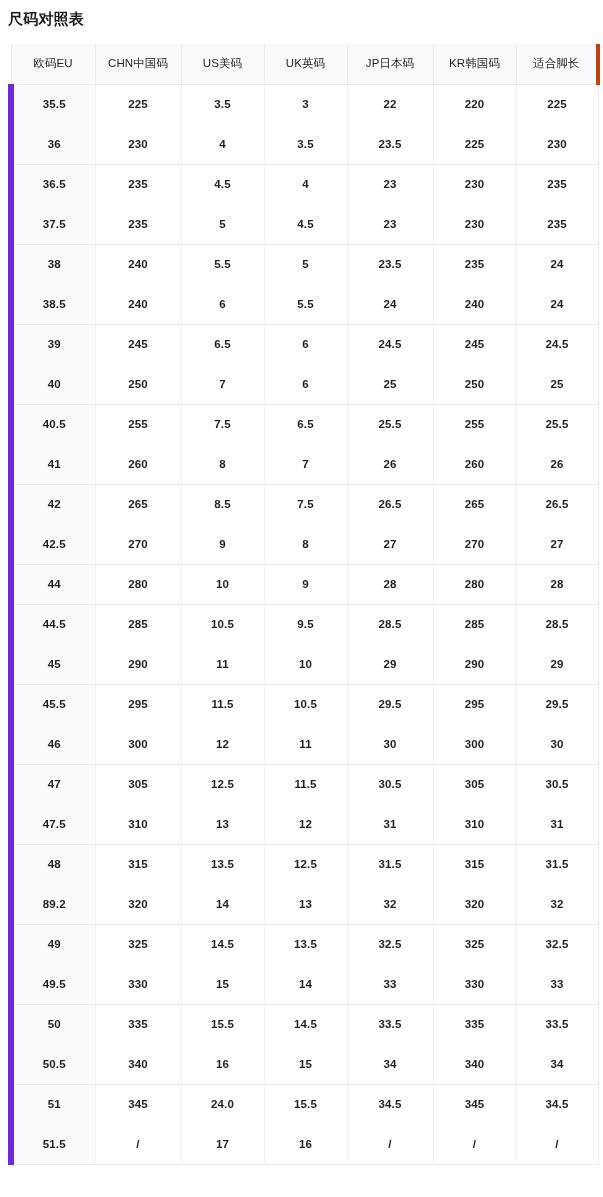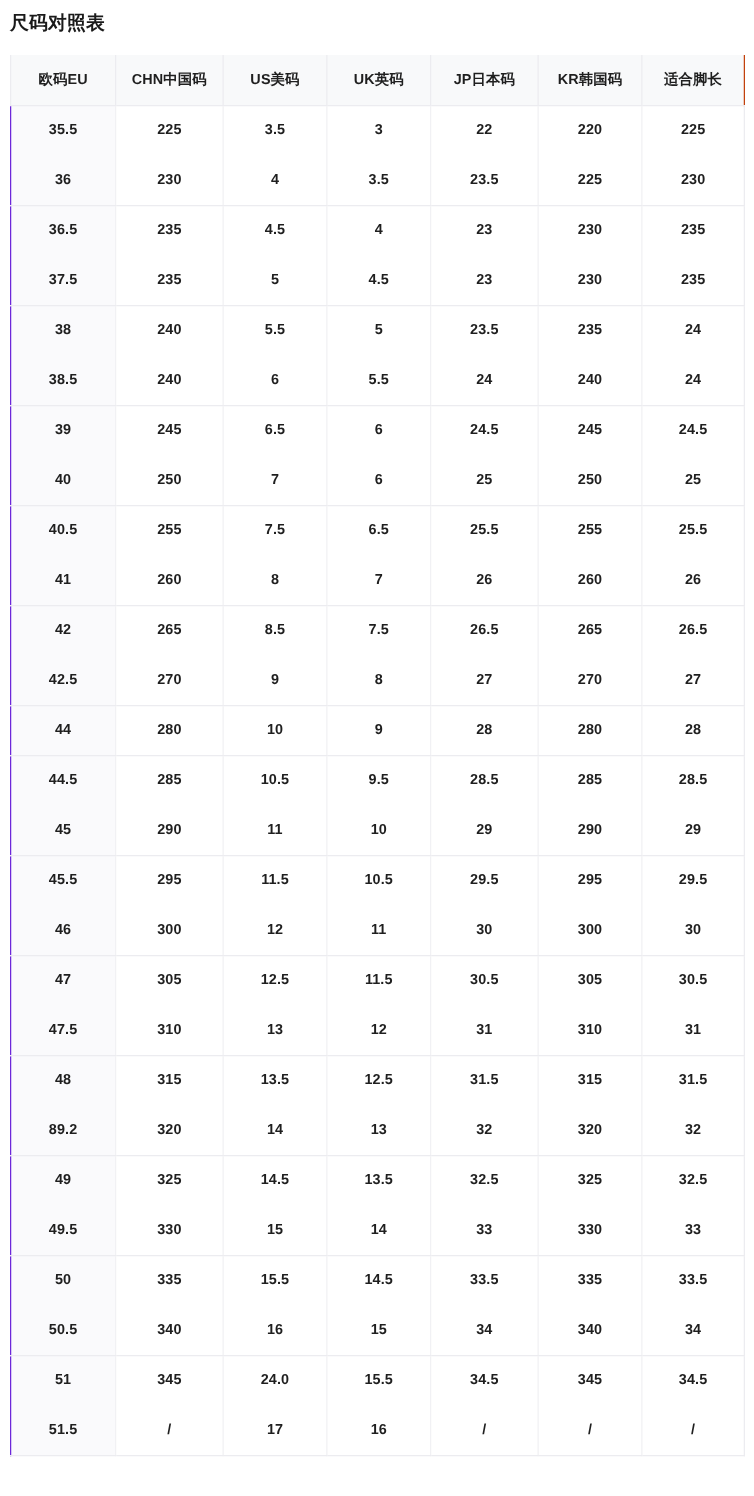--- a/index.html
+++ b/index.html
@@ -42,49 +42,49 @@
   table.size-table col.c2 { width: 83px; }
   table.size-table col.c3 { width: 83px; }
   table.size-table col.c4 { width: 86px; }
   table.size-table col.c5 { width: 83px; }
   table.size-table col.c6 { width: 82px; }
 
   table.size-table thead th {
     height: 40px;
     background: #f8f9fa;
     font-size: 11.5px;
-    font-weight: 700;
+    font-weight: 400;
     color: #1f1f1f;
     text-align: center;
     vertical-align: middle;
     border-right: 1px solid #ececf0;
     border-bottom: 1px solid #ececf0;
     letter-spacing: 0.1px;
   }
   table.size-table thead th:first-child {
     border-left: 1px solid #ececf0;
   }
   table.size-table thead th:last-child {
-    border-right: 1px solid #c2410c;
+    border-right: 4px solid #c2410c;
   }
 
   table.size-table tbody td {
     height: 40px;
     font-size: 11.5px;
     font-weight: 700;
     color: #1f1f1f;
     text-align: center;
     vertical-align: middle;
     background: #ffffff;
     border-right: 1px solid #f1f1f4;
     letter-spacing: 0.1px;
   }
   table.size-table tbody td:first-child {
     background: #fafafc;
-    border-left: 1px solid #6d28d9;
+    border-left: 6px solid #6d28d9;
   }
   table.size-table tbody td:last-child {
     border-right: 1px solid #ececf0;
   }
   
   table.size-table tbody tr.rule td {
     border-bottom: 1px solid #ececf0;
   }
 </style>
 </head>

